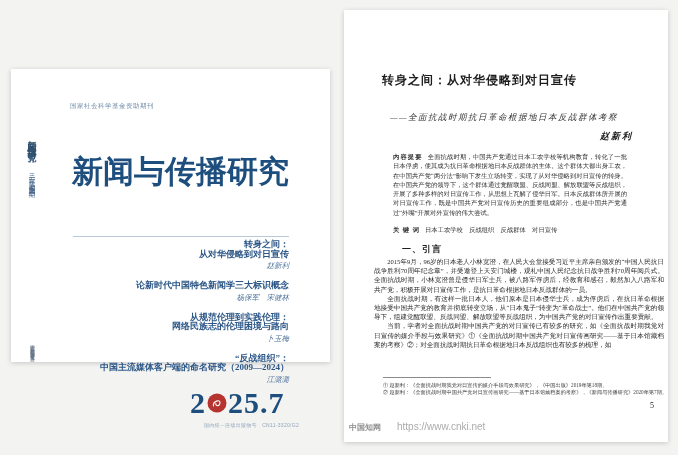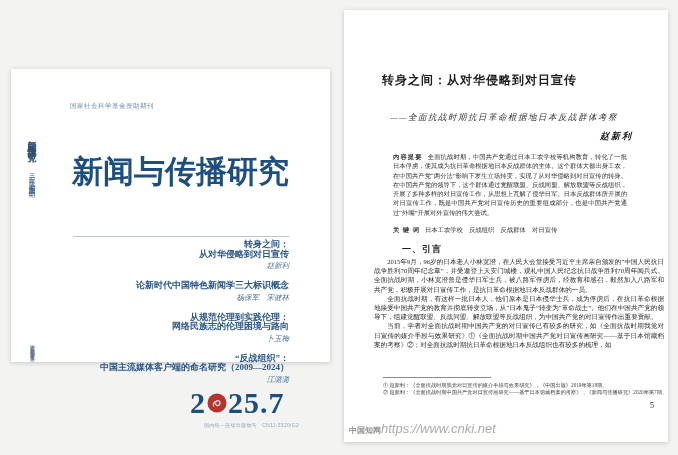--- a/index.html
+++ b/index.html
@@ -38,23 +38,23 @@
   .a-abstract{position:absolute;left:49px;top:142px;width:234px;font-family:"Liberation Serif",serif;font-size:6.3px;line-height:9.3px;text-align:justify;color:#2e2e2e;}
   .label-bold{font-weight:bold;letter-spacing:1px;margin-right:5px;}
   .a-keywords{position:absolute;left:49px;top:216px;width:234px;font-family:"Liberation Serif",serif;font-size:6.3px;color:#2e2e2e;}
   .a-section{position:absolute;left:58px;top:233px;font-family:"Liberation Serif",serif;font-size:9px;font-weight:bold;color:#1e1e1e;letter-spacing:1px;}
   .a-body{position:absolute;left:30px;top:247px;width:290px;font-family:"Liberation Serif",serif;font-size:6.6px;line-height:9.2px;text-align:justify;color:#2a2a2a;}
   .a-body p{margin:0;text-indent:2em;}
   .fn-rule{position:absolute;left:39px;top:367px;width:108px;height:0;border-top:1px solid #8a8a8a;}
   .footnotes{position:absolute;left:39px;top:372px;width:284px;font-family:"Liberation Serif",serif;font-size:5.2px;line-height:7.2px;color:#3d3d3d;}
   .fn{padding-left:9px;text-indent:-9px;}
   .page-num{position:absolute;right:14px;top:391px;font-family:"Liberation Serif",serif;font-size:8px;color:#222;}
-  .watermark{position:absolute;left:5px;top:411px;display:flex;align-items:baseline;}
+  .watermark{position:absolute;left:5px;top:411px;display:flex;gap:16px;align-items:baseline;}
   .wm-brand{font-size:8px;color:#8f8f8f;font-weight:bold;}
-  .wm-url{font-size:13px;color:#ababab;font-style:italic;}
+  .wm-url{font-size:10px;color:#ababab;}
 </style>
 </head>
 <body>
 
 <div class="page page-cover">
   <div class="grant">国家社会科学基金资助期刊</div>
 
   <div class="spine">
     <span class="spine-title">新闻与传播研究</span><span class="spine-monthly">（月刊）</span><span class="spine-issue">二〇二五年·第七期（总第二四三期）</span>
   </div>

